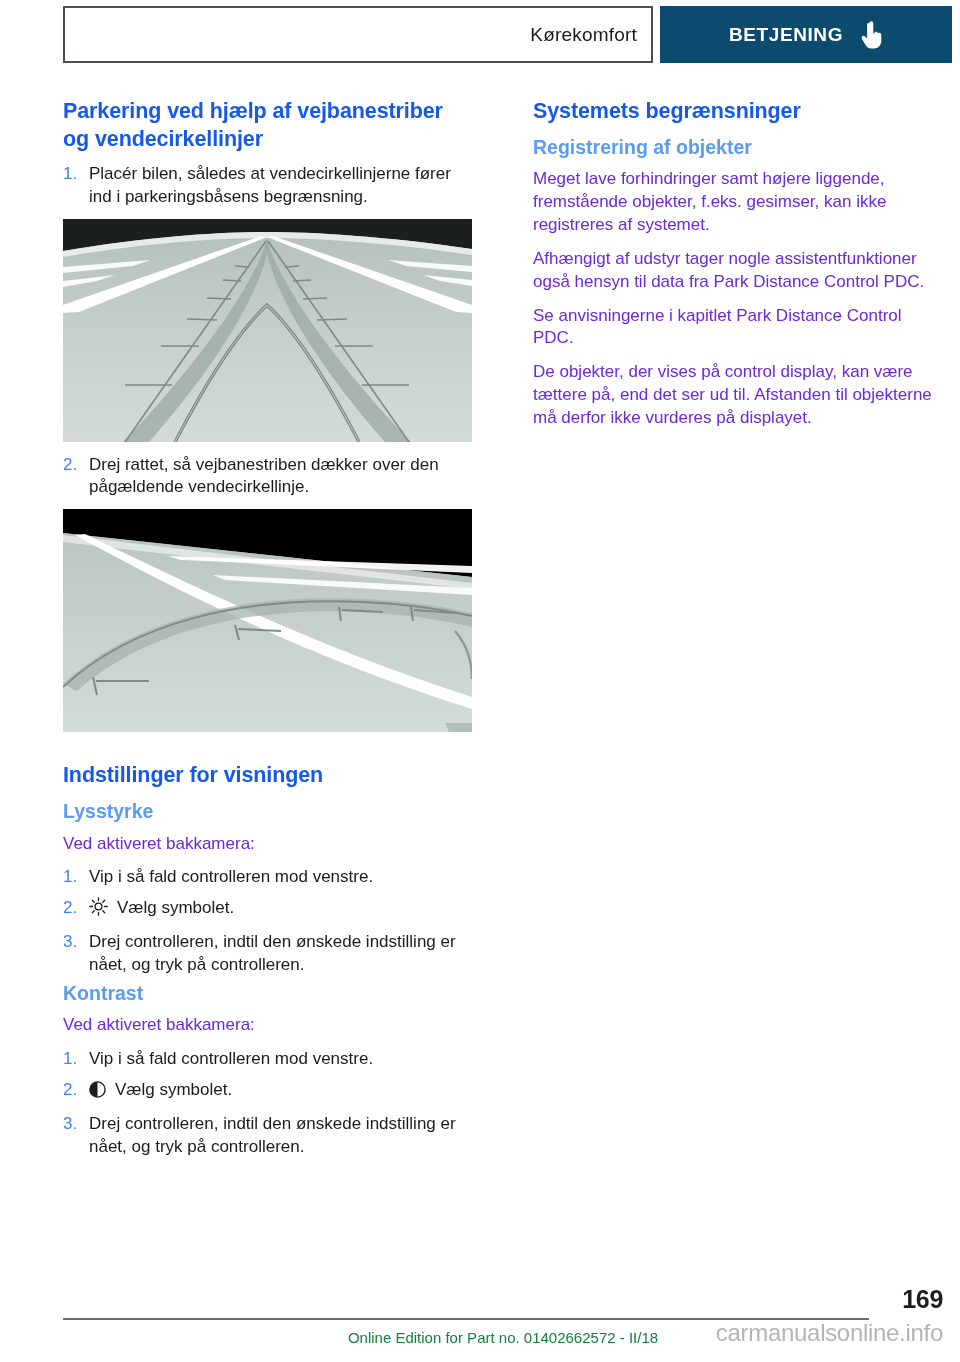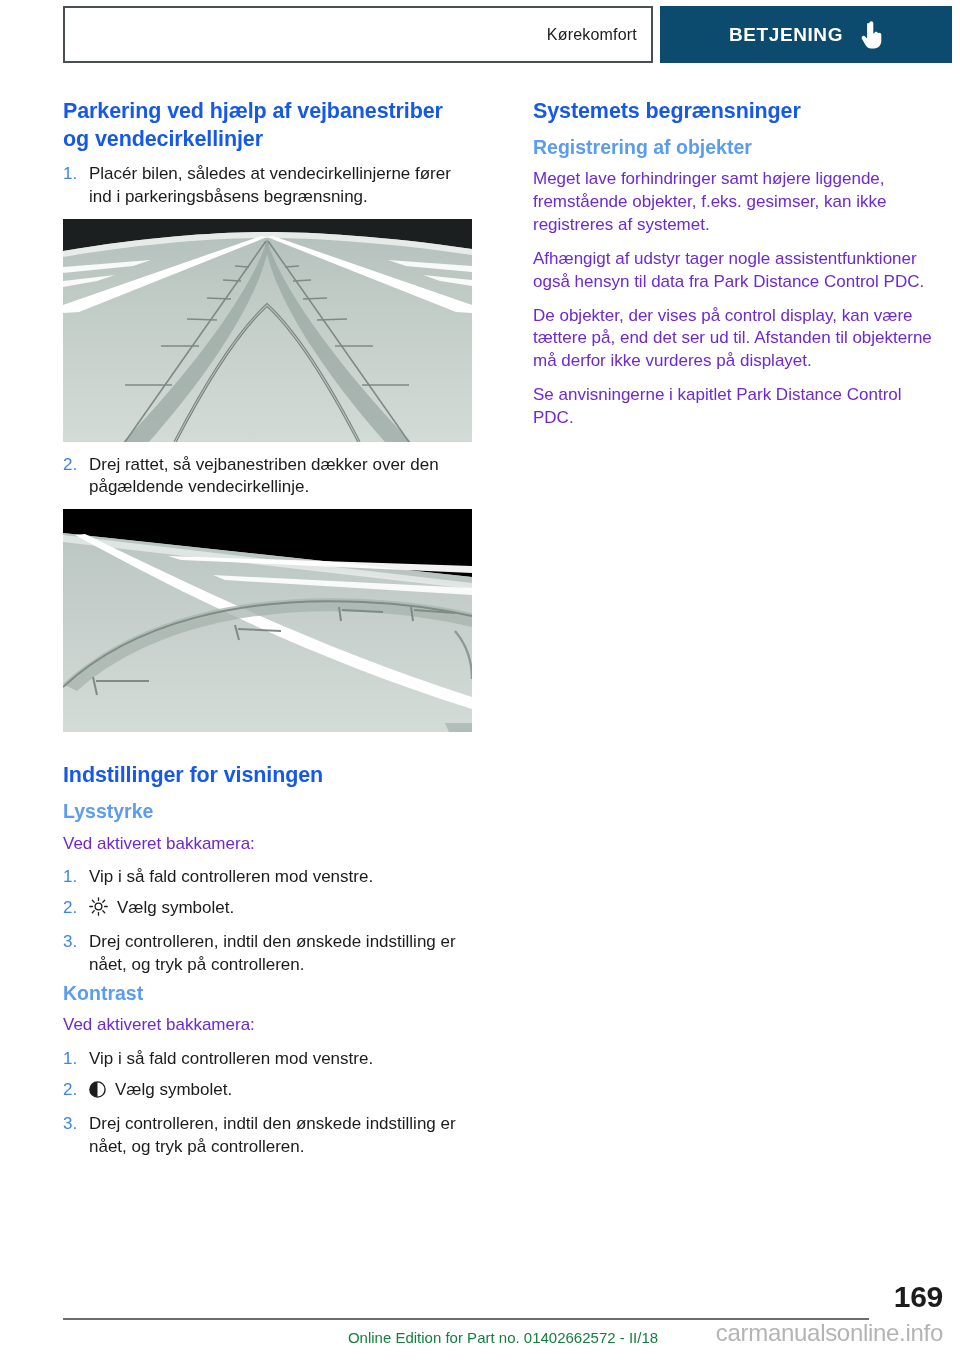--- a/index.html
+++ b/index.html
@@ -28,21 +28,21 @@
     flex: 0 0 590px;
     border: 2px solid #4a4f52;
     background: #ffffff;
     display: flex;
     align-items: center;
     justify-content: flex-end;
     padding-right: 14px;
   }
 
   .header-left-label {
-    font-size: 16px;
+    font-size: 19px;
     color: #1c1c1c;
     letter-spacing: 0.2px;
   }
 
   .header-right {
     flex: 1 1 auto;
     margin-left: 7px;
     background: #0c4a6e;
     display: flex;
     align-items: center;
@@ -142,21 +142,21 @@
     position: absolute;
     left: 63px;
     right: 17px;
     bottom: 16px;
   }
 
   .page-number {
     position: absolute;
     right: 0;
     bottom: 32px;
-    font-size: 30px;
+    font-size: 25px;
     font-weight: bold;
     color: #1c1c1c;
     letter-spacing: -0.3px;
   }
 
   .footer-rule {
     position: absolute;
     left: 0;
     bottom: 26px;
     width: 806px;
@@ -360,22 +360,22 @@
   </div>
 
   <div class="col">
 
     <h1 class="section-title">Systemets begrænsninger</h1>
 
     <h2 class="sub-title">Registrering af objekter</h2>
 
     <p class="body-text">Meget lave forhindringer samt højere liggende, fremstående objekter, f.eks. gesimser, kan ikke registreres af systemet.</p>
     <p class="body-text">Afhængigt af udstyr tager nogle assistentfunktioner også hensyn til data fra Park Distance Control PDC.</p>
+    <p class="body-text">Se anvisningerne i kapitlet Park Distance Control PDC.</p>
     <p class="body-text">De objekter, der vises på control display, kan være tættere på, end det ser ud til. Afstanden til objekterne må derfor ikke vurderes på displayet.</p>
-    <p class="body-text">Se anvisningerne i kapitlet Park Distance Control PDC.</p>
 
   </div>
 </div>
 
 <div class="footer">
   <div class="page-number">169</div>
   <div class="footer-rule"></div>
   <div class="footer-line">Online Edition for Part no. 01402662572 - II/18</div>
   <div class="watermark">carmanualsonline.info</div>
 </div>

